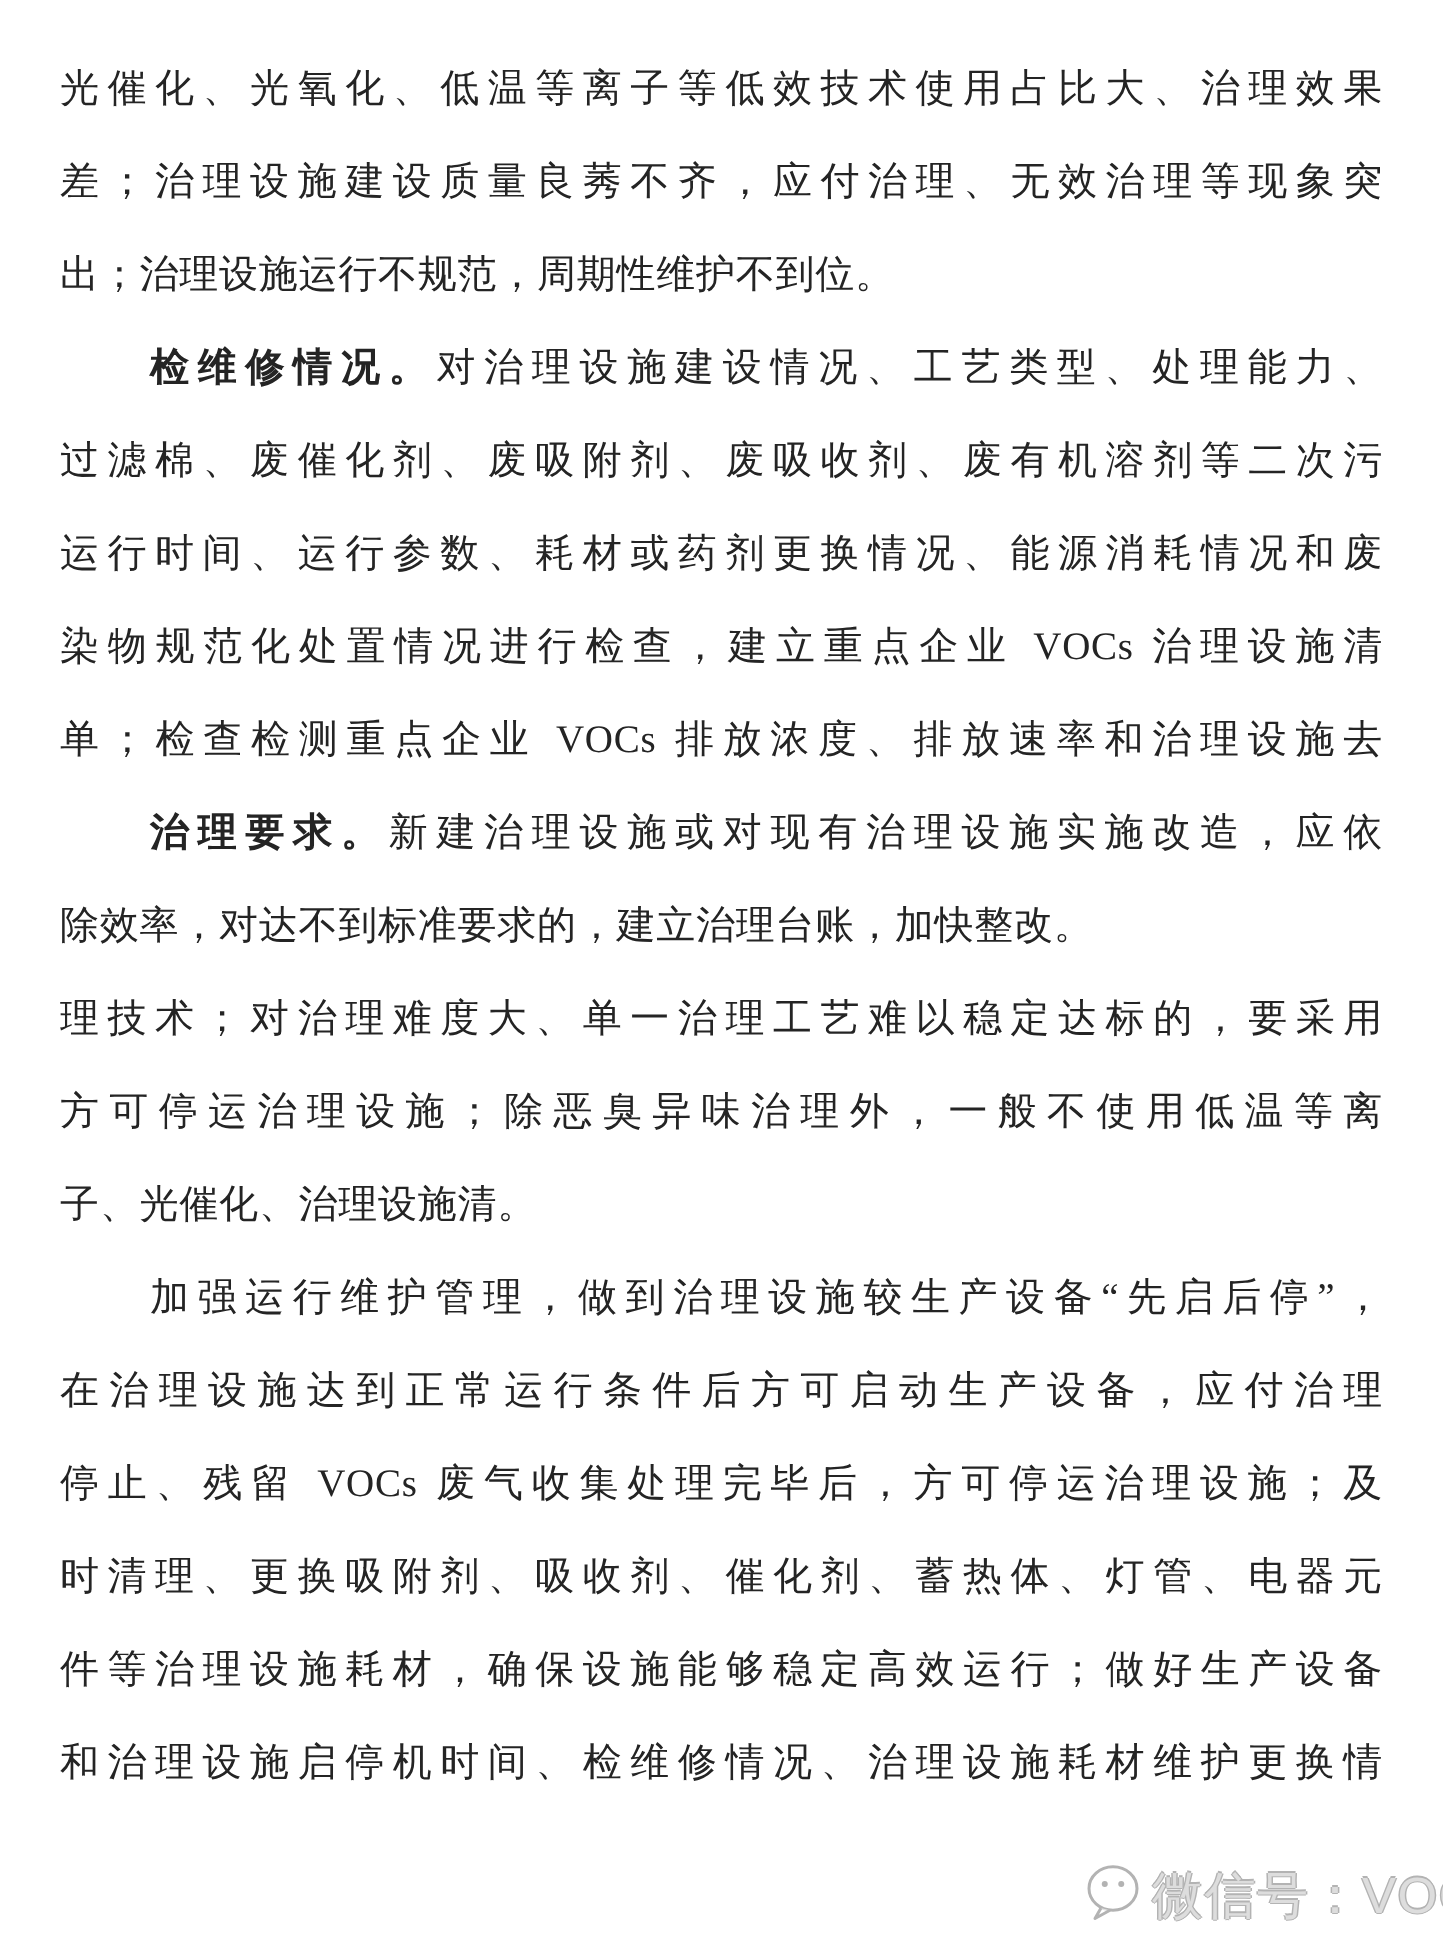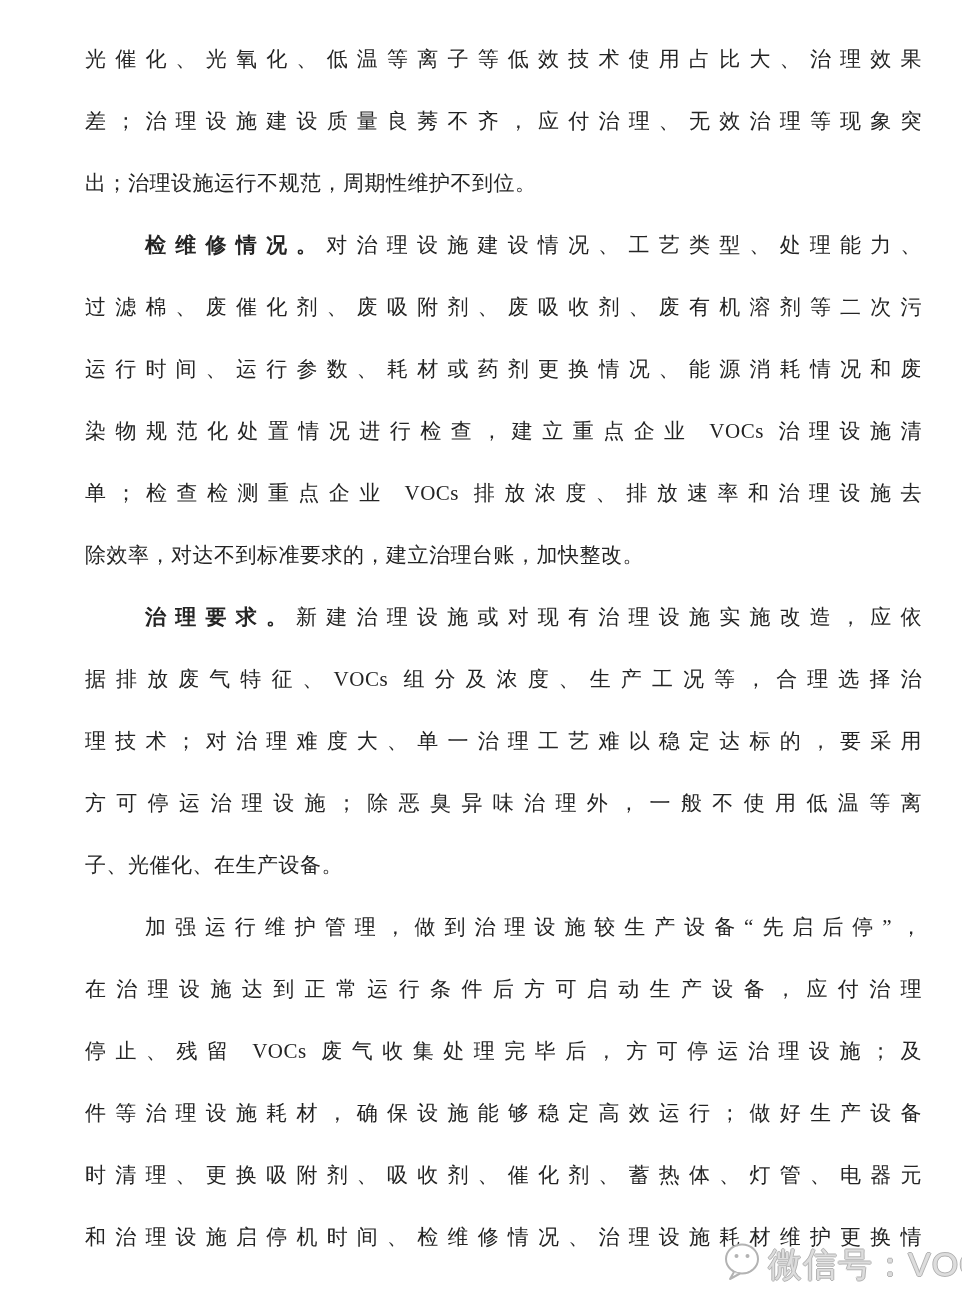--- a/index.html
+++ b/index.html
@@ -17,28 +17,27 @@
   }
   .page {
     position: absolute;
     top: 28px;
     left: 40px;
     width: 882px;
   }
   .line {
     height: 62px;
     line-height: 62px;
-    font-size: 21px;
+    font-size: 26px;
     text-align: justify;
     text-align-last: justify;
     text-justify: inter-ideograph;
     white-space: normal;
     letter-spacing: 0.5px;
     color: #242424;
-    margin-left: 45px;
   }
   .line.end {
     text-align: center;
     text-align-last: left;
   }
   .line.indent {
     padding-left: 60px;
   }
   .lead {
     font-weight: bold;
@@ -71,31 +70,30 @@
 
 <div class="page">
   <div class="line">光催化、光氧化、低温等离子等低效技术使用占比大、治理效果</div>
   <div class="line">差；治理设施建设质量良莠不齐，应付治理、无效治理等现象突</div>
   <div class="line end">出；治理设施运行不规范，周期性维护不到位。</div>
   <div class="line indent"><span class="lead">检维修情况。</span><span>对治理设施建设情况、工艺类型、处理能力、</span></div>
   <div class="line">过滤棉、废催化剂、废吸附剂、废吸收剂、废有机溶剂等二次污</div>
   <div class="line">运行时间、运行参数、耗材或药剂更换情况、能源消耗情况和废</div>
   <div class="line">染物规范化处置情况进行检查，建立重点企业 VOCs 治理设施清</div>
   <div class="line">单；检查检测重点企业 VOCs 排放浓度、排放速率和治理设施去</div>
+  <div class="line indent"><span class="lead">治理要求。</span><span>新建治理设施或对现有治理设施实施改造，应依</span></div>
   <div class="line end">除效率，对达不到标准要求的，建立治理台账，加快整改。</div>
-  <div class="line indent"><span class="lead">治理要求。</span><span>新建治理设施或对现有治理设施实施改造，应依</span></div>
-  <div class="line">据排放废气特征、VOCs 组分及浓度、生产工况等，合理选择治</div>
   <div class="line">理技术；对治理难度大、单一治理工艺难以稳定达标的，要采用</div>
   <div class="line">方可停运治理设施；除恶臭异味治理外，一般不使用低温等离</div>
-  <div class="line end">子、光催化、在生产设备。</div>
+  <div class="line end">子、光催化、治理设施清。</div>
   <div class="line indent">加强运行维护管理，做到治理设施较生产设备“先启后停”，</div>
   <div class="line">在治理设施达到正常运行条件后方可启动生产设备，应付治理</div>
   <div class="line">停止、残留 VOCs 废气收集处理完毕后，方可停运治理设施；及</div>
+  <div class="line">时清理、更换吸附剂、吸收剂、催化剂、蓄热体、灯管、电器元</div>
   <div class="line">件等治理设施耗材，确保设施能够稳定高效运行；做好生产设备</div>
-  <div class="line">时清理、更换吸附剂、吸收剂、催化剂、蓄热体、灯管、电器元</div>
   <div class="line">和治理设施启停机时间、检维修情况、治理设施耗材维护更换情</div>
 </div>
 
 <div class="watermark">
   <span>
     <svg width="42" height="50" viewBox="0 0 42 50">
       <ellipse cx="20" cy="22" rx="16" ry="14.5" fill="rgba(255,255,255,0.6)" stroke="#b3b3b3" stroke-width="2"></ellipse>
       <circle cx="14.5" cy="19" r="2" fill="#b3b3b3"></circle>
       <circle cx="25.5" cy="19" r="2" fill="#b3b3b3"></circle>
       <path d="M12 35 L8 42 L18 36.5" fill="rgba(255,255,255,0.6)" stroke="#b3b3b3" stroke-width="2" stroke-linejoin="round"></path>

